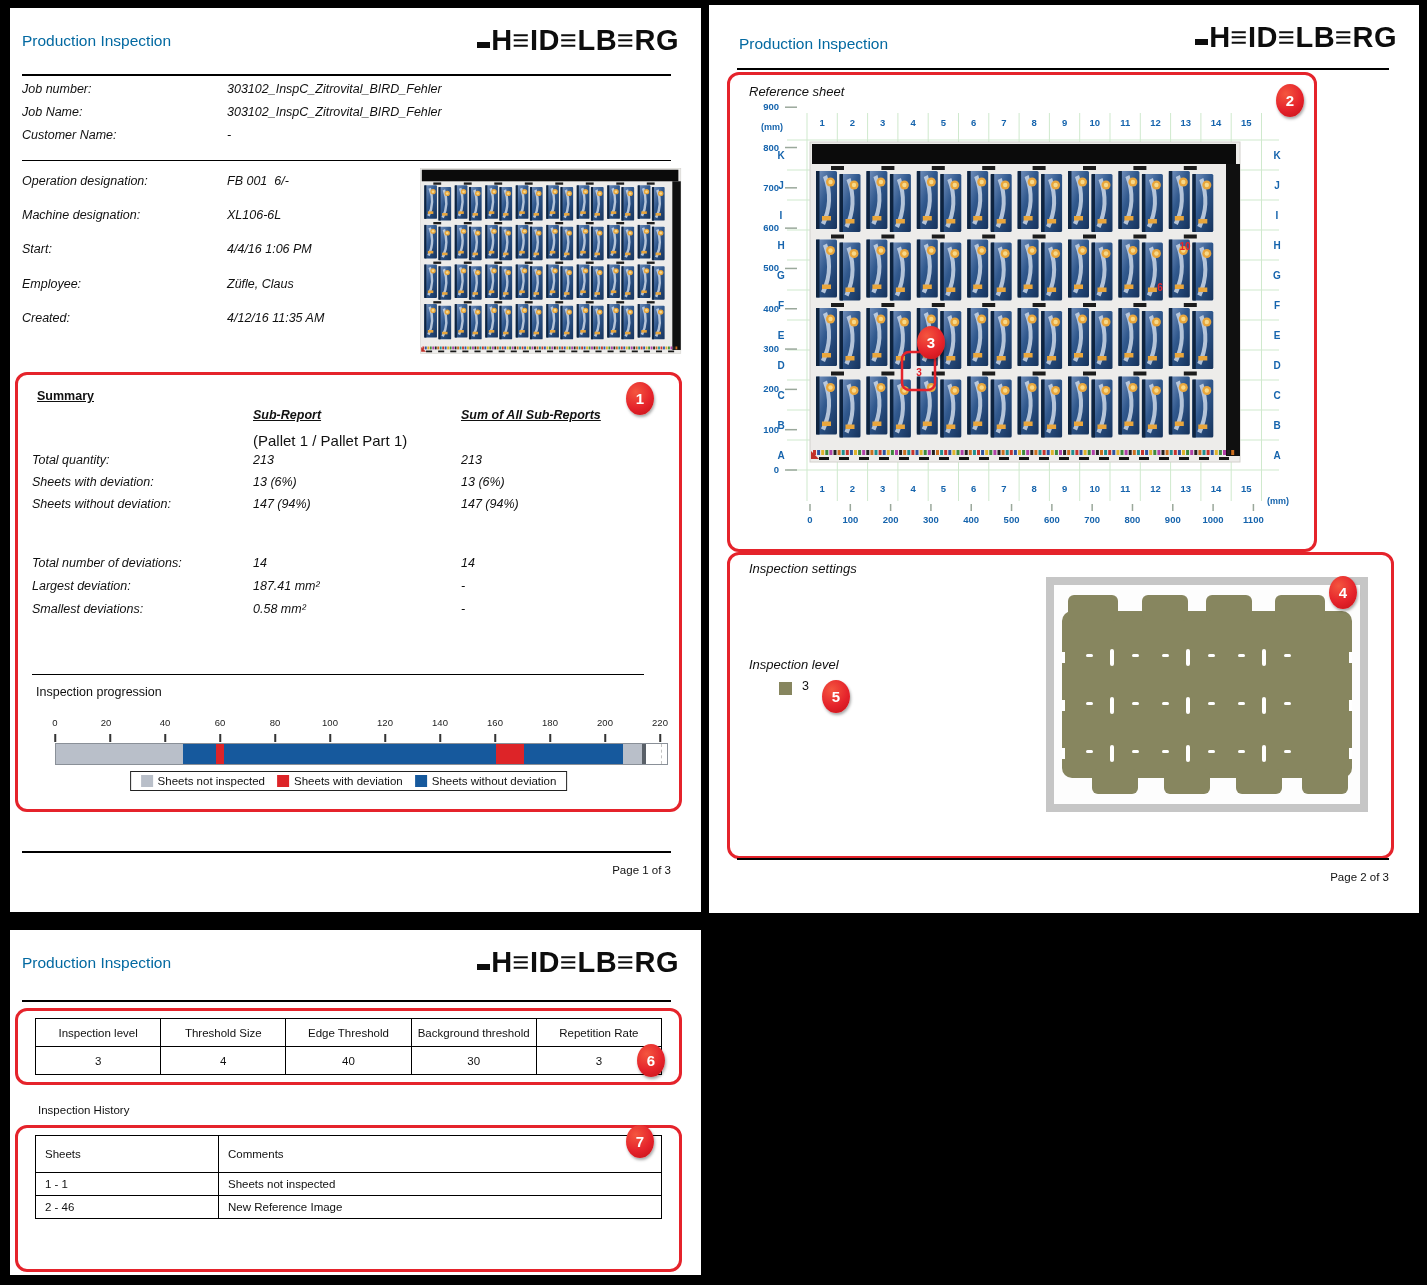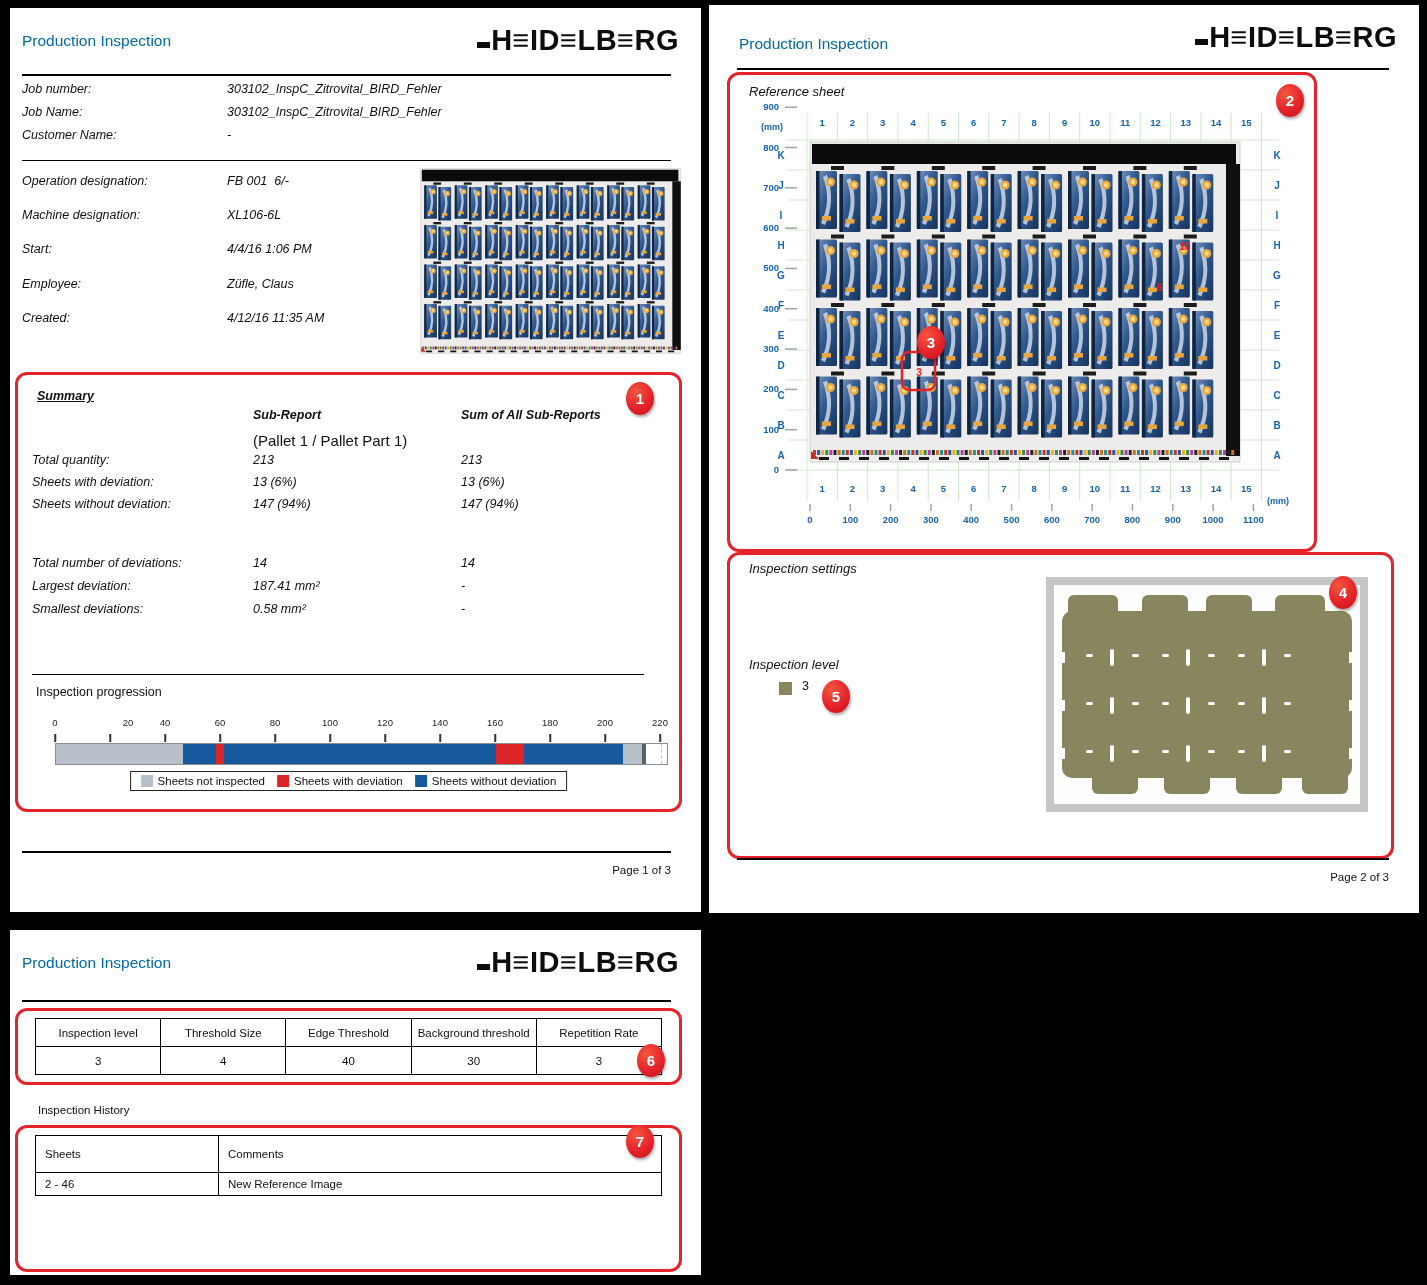--- a/index.html
+++ b/index.html
@@ -22,24 +22,24 @@
   .kv-wrap{position:absolute;inset:0}
   .kv-label,.kv-value{position:absolute;font-size:12.5px;font-style:italic;white-space:pre}
   .kv-label{left:12px}
   .kv-value{left:217px}
 
   .thumb{position:absolute;left:410px;top:160px;width:262px;height:186px}
 
   .redbox{position:absolute;border:3px solid #e5232b;border-radius:12px}
   #summary-box{left:5px;top:364px;width:661px;height:434px}
 
-  .sum-heading{position:absolute;left:19px;top:14px;font-size:12.5px;font-style:italic;
+  .sum-heading{position:absolute;left:19px;top:14px;font-size:12.5px;
         font-weight:bold;text-decoration:underline}
   .sum-col{position:absolute;top:33px;font-size:12.5px;font-style:italic;font-weight:bold;
-        }
+        text-decoration:underline}
   .sum-sub{position:absolute;left:235px;top:57px;font-size:15px}
   .sum-label,.sum-val{position:absolute;font-size:12.5px;font-style:italic;white-space:pre}
   .sum-divider{position:absolute;left:14px;top:299px;width:612px;border-top:1.5px solid #000}
   .prog-title{position:absolute;left:18px;top:310px;font-size:12.5px}
 
   .ptick-num{position:absolute;top:342px;transform:translateX(-50%);font-size:9.5px;color:#222}
   .ptick-mark{position:absolute;top:359px;width:1.5px;height:8px;background:#333;transform:translateX(-50%)}
   .pbar{position:absolute;left:37px;top:368px;width:611px;height:20px;border:1px solid #8a9098;
         background:#fff;overflow:hidden}
   .pseg{position:absolute;top:0;bottom:0}
@@ -706,21 +706,21 @@
       <div class="sum-val" style="left:235px;top:181px">14</div>
       <div class="sum-val" style="left:443px;top:181px">14</div>
       <div class="sum-label" style="left:14px;top:204px">Largest deviation:</div>
       <div class="sum-val" style="left:235px;top:204px">187.41 mm²</div>
       <div class="sum-val" style="left:443px;top:204px">-</div>
       <div class="sum-label" style="left:14px;top:227px">Smallest deviations:</div>
       <div class="sum-val" style="left:235px;top:227px">0.58 mm²</div>
       <div class="sum-val" style="left:443px;top:227px">-</div>
       <div class="ptick-num" style="left:37px">0</div>
       <div class="ptick-mark" style="left:37px"></div>
-      <div class="ptick-num" style="left:110px">20</div>
+      <div class="ptick-num" style="left:88px">20</div>
       <div class="ptick-mark" style="left:92px"></div>
       <div class="ptick-num" style="left:147px">40</div>
       <div class="ptick-mark" style="left:147px"></div>
       <div class="ptick-num" style="left:202px">60</div>
       <div class="ptick-mark" style="left:202px"></div>
       <div class="ptick-num" style="left:257px">80</div>
       <div class="ptick-mark" style="left:257px"></div>
       <div class="ptick-num" style="left:312px">100</div>
       <div class="ptick-mark" style="left:312px"></div>
       <div class="ptick-num" style="left:367px">120</div>
@@ -1543,19 +1543,23 @@
   <div class="redbox" id="box-history"></div>
   <table id="history-table">
     <thead>
         <tr id="history-head">
           <th style="width: 173px;">Sheets</th>
           <th>Comments</th>
         </tr>
       </thead>
     <tbody id="history-body">
         <tr>
+          <td>1 - 1</td>
+          <td>Sheets not inspected</td>
+        </tr>
+        <tr>
           <td>2 - 46</td>
           <td>New Reference Image</td>
         </tr>
       </tbody>
   </table>
   <div class="badge" style="left:616px;top:195px">7</div>
 </div>
 
 </body></html>

